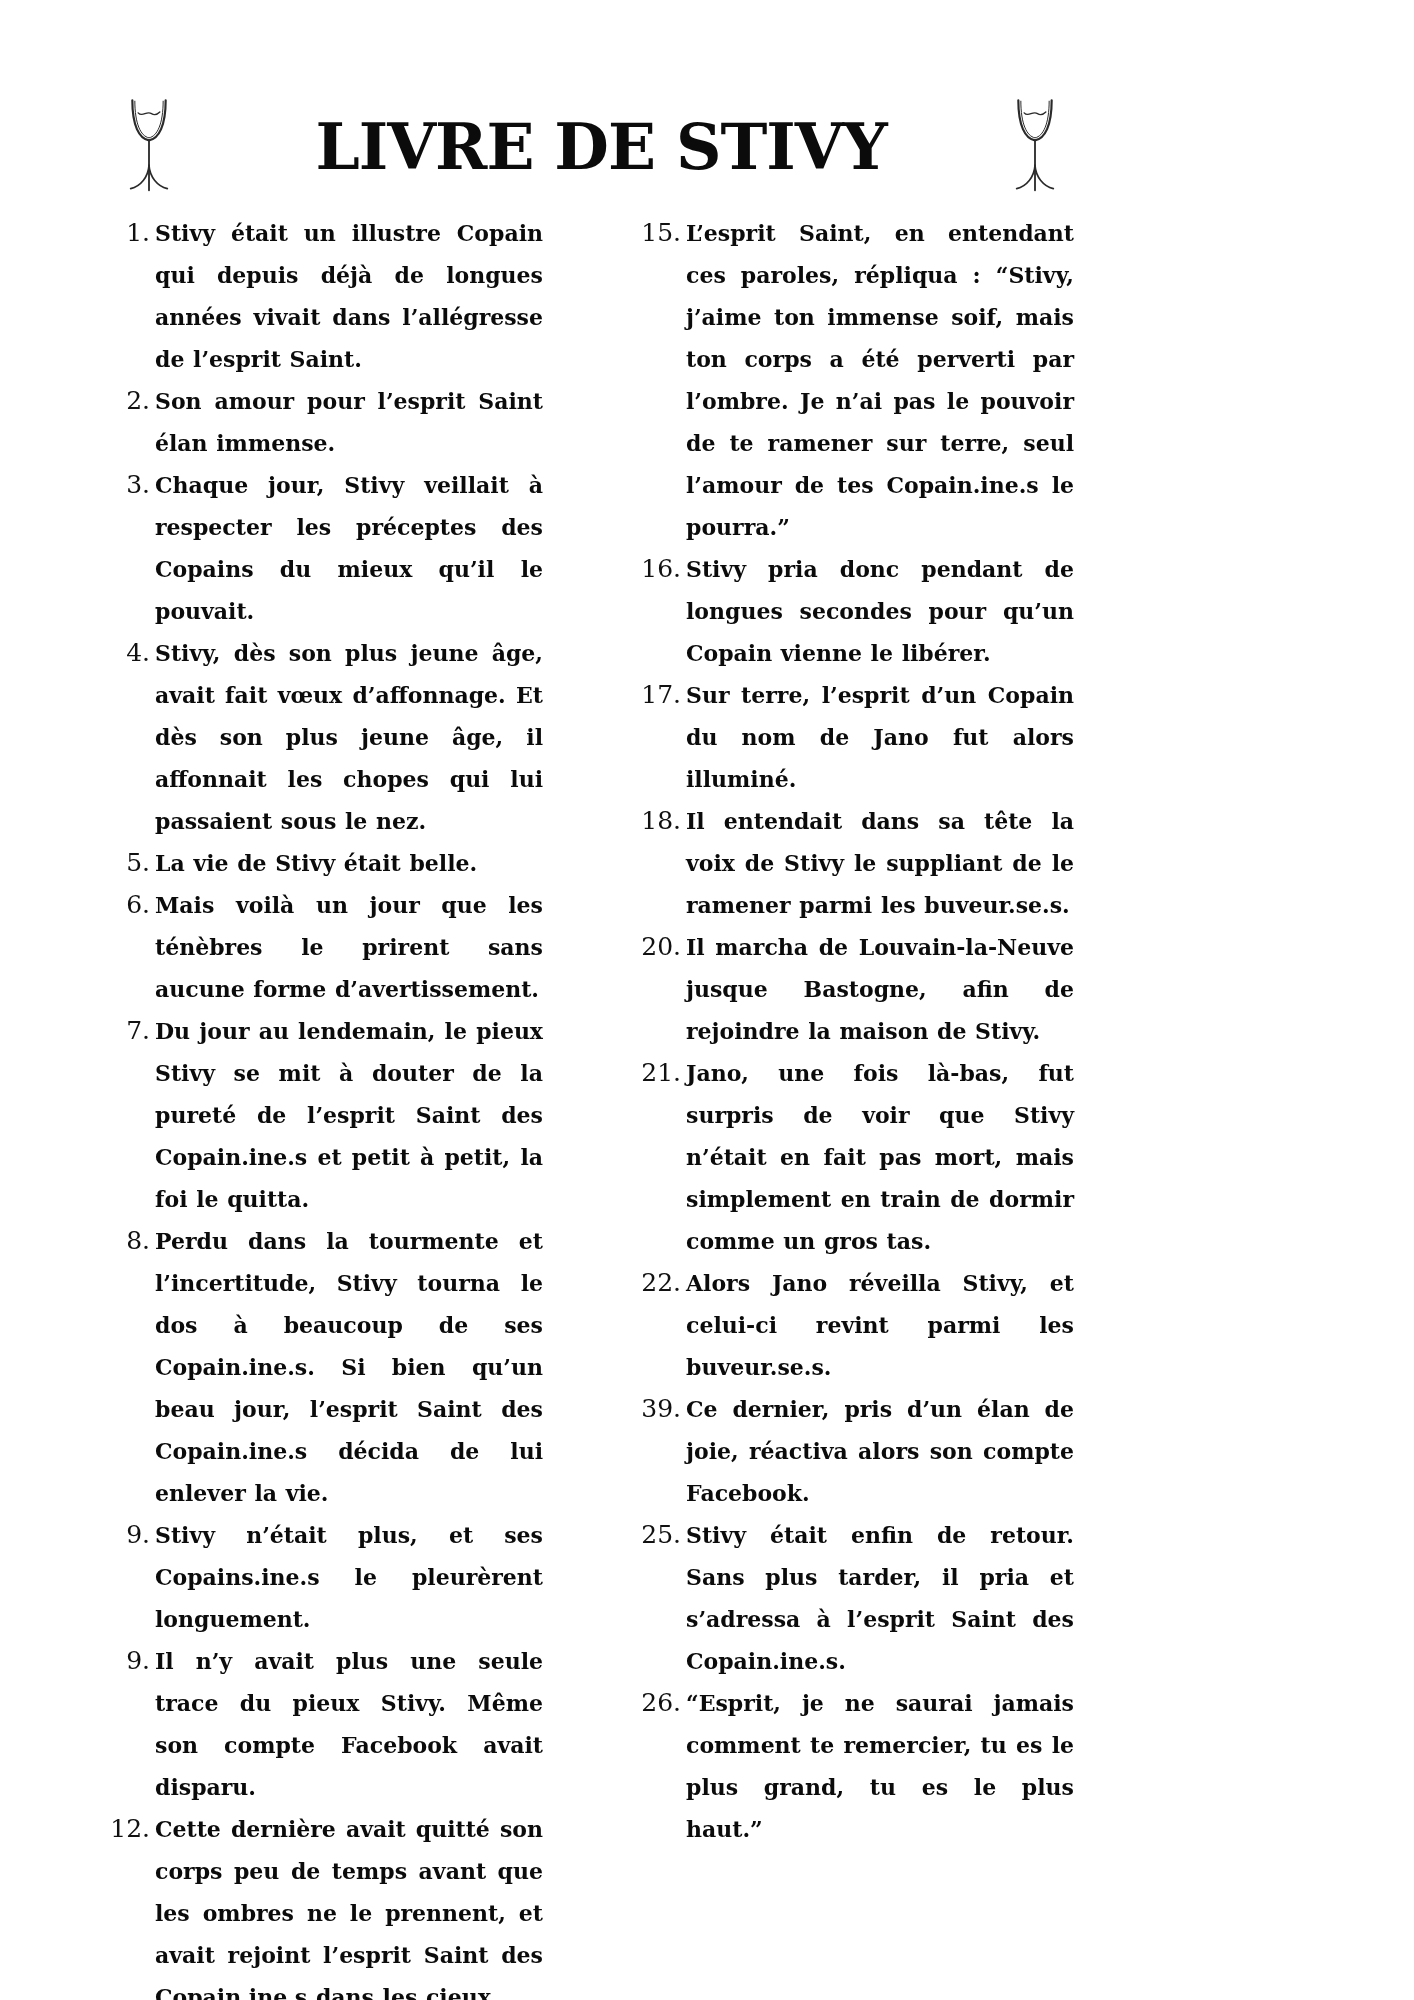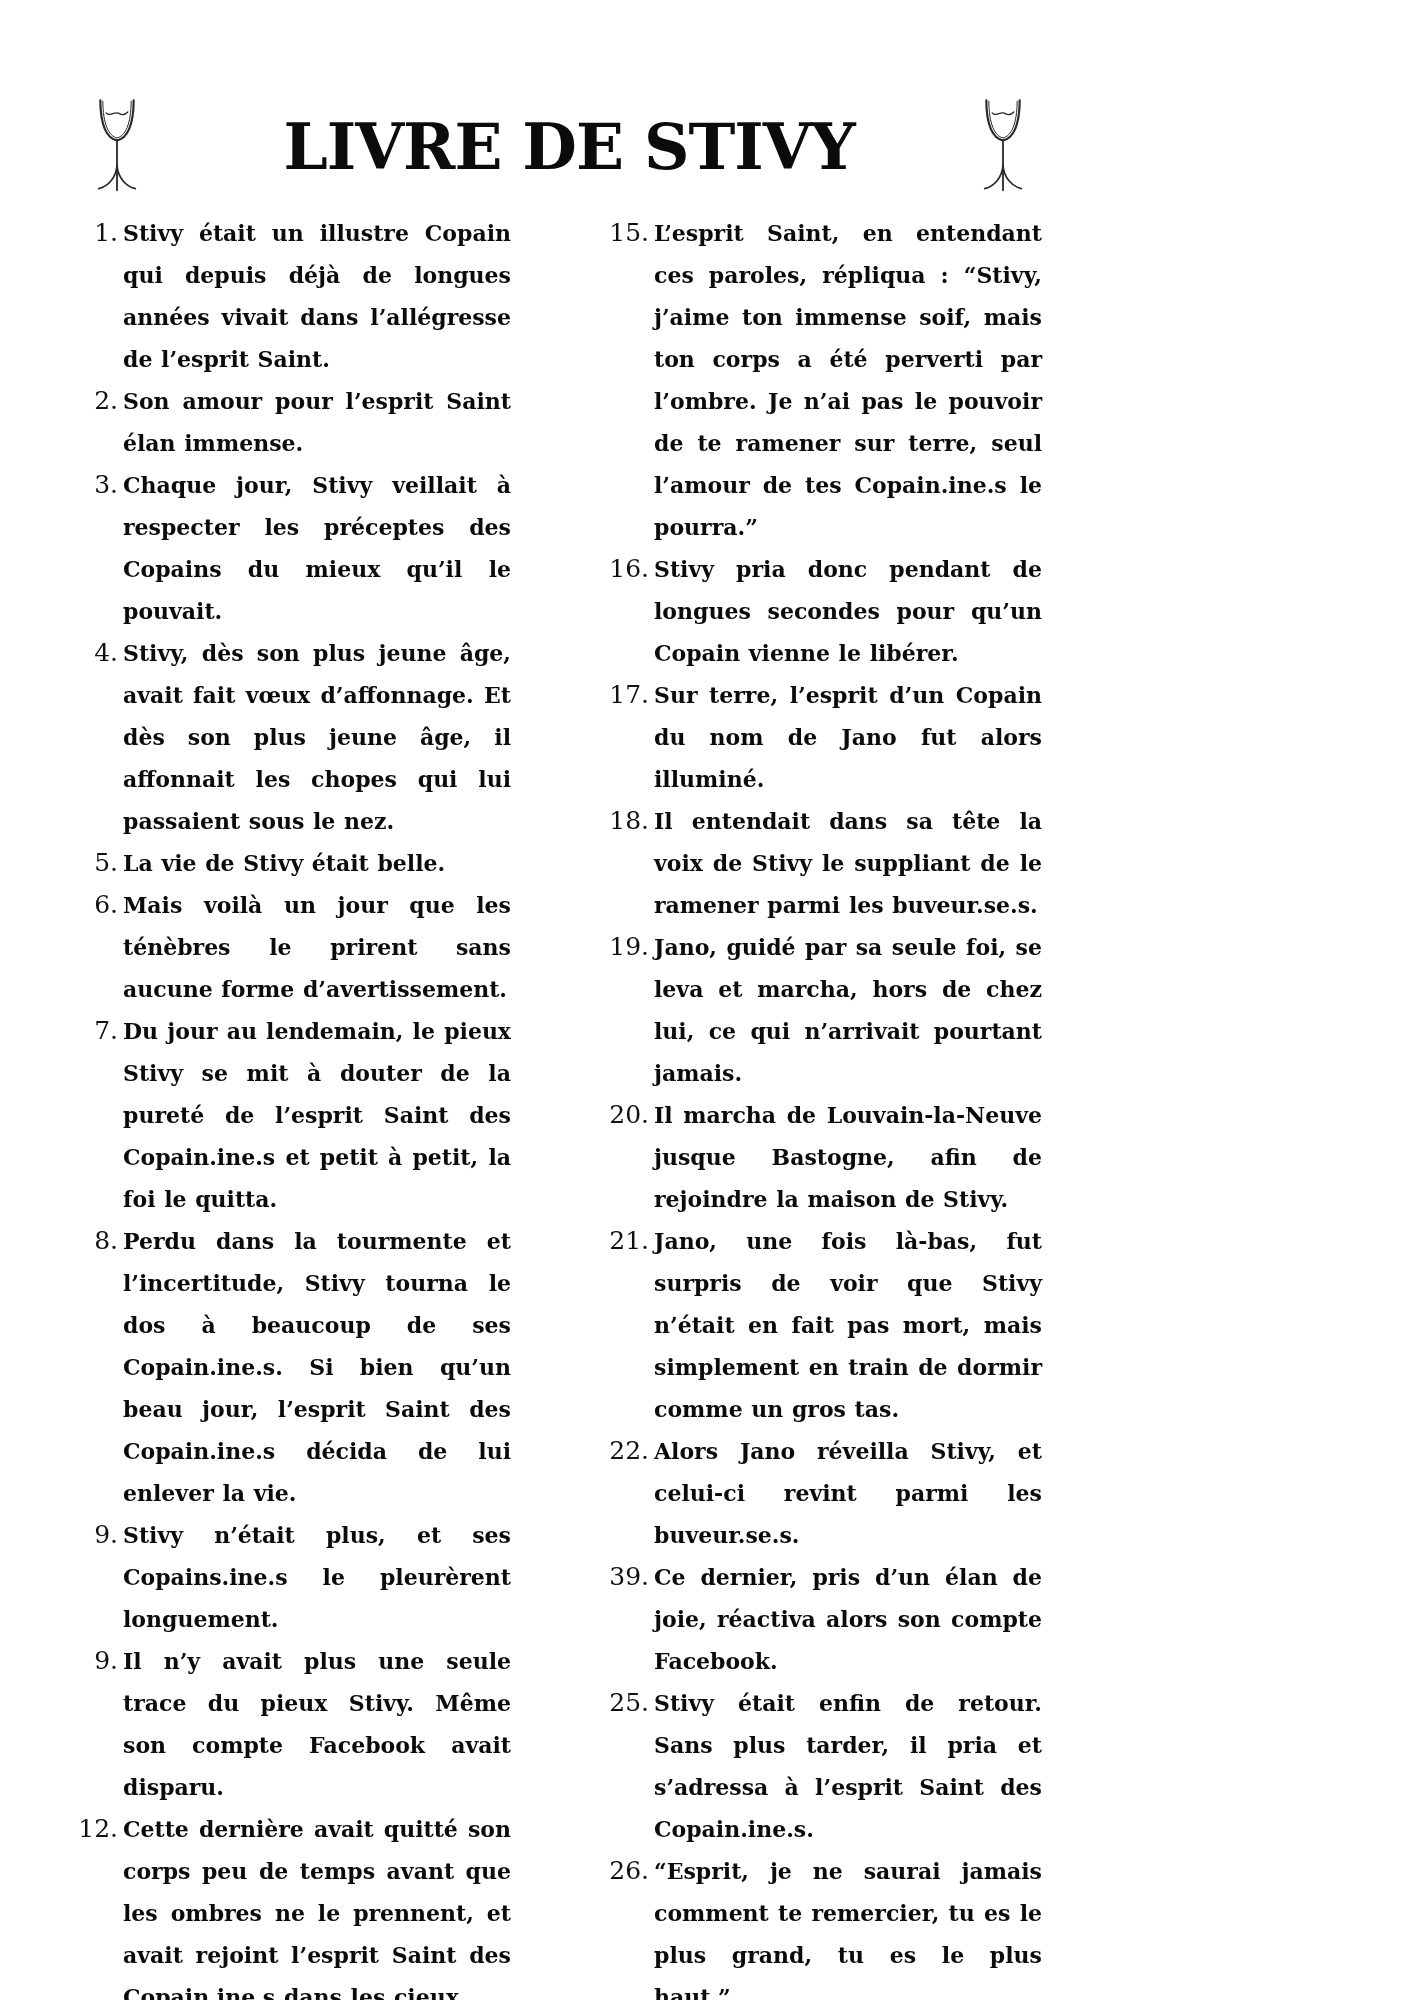--- a/index.html
+++ b/index.html
@@ -4,21 +4,21 @@
 <style>
   html, body { margin: 0; padding: 0; }
   body {
     width: 1414px;
     height: 2000px;
     background: #ffffff;
     color: #0b0b0b;
     font-family: "DejaVu Serif", "Liberation Serif", serif;
     overflow: hidden;
   }
-  .page { position: relative; width: 1138px; height: 2000px; }
+  .page { position: relative; width: 1138px; height: 2000px; margin-left: 32px; }
 
   .header { position: relative; height: 160px; }
   .title {
     position: absolute;
     top: 68px; left: 0; right: 0;
     text-align: center;
     font-weight: bold;
     font-size: 63px;
     letter-spacing: -1px;
     color: #0b0b0b;
@@ -146,24 +146,20 @@
         </div>
         <div class="verse">
           <span class="vnum">17.</span>
           <span class="vtext">Sur terre, l’esprit d’un Copain du nom de Jano fut alors illuminé.</span>
         </div>
         <div class="verse">
           <span class="vnum">18.</span>
           <span class="vtext">Il entendait dans sa tête la voix de Stivy le suppliant de le ramener parmi les buveur.se.s.</span>
         </div>
         <div class="verse">
-          <span class="vnum">19.</span>
-          <span class="vtext">Jano, guidé par sa seule foi, se leva et marcha, hors de chez lui, ce qui n’arrivait pourtant jamais.</span>
-        </div>
-        <div class="verse">
           <span class="vnum">20.</span>
           <span class="vtext">Il marcha de Louvain-la-Neuve jusque Bastogne, afin de rejoindre la maison de Stivy.</span>
         </div>
         <div class="verse">
           <span class="vnum">21.</span>
           <span class="vtext">Jano, une fois là-bas, fut surpris de voir que Stivy n’était en fait pas mort, mais simplement en train de dormir comme un gros tas.</span>
         </div>
         <div class="verse">
           <span class="vnum">22.</span>
           <span class="vtext">Alors Jano réveilla Stivy, et celui-ci revint parmi les buveur.se.s.</span>

